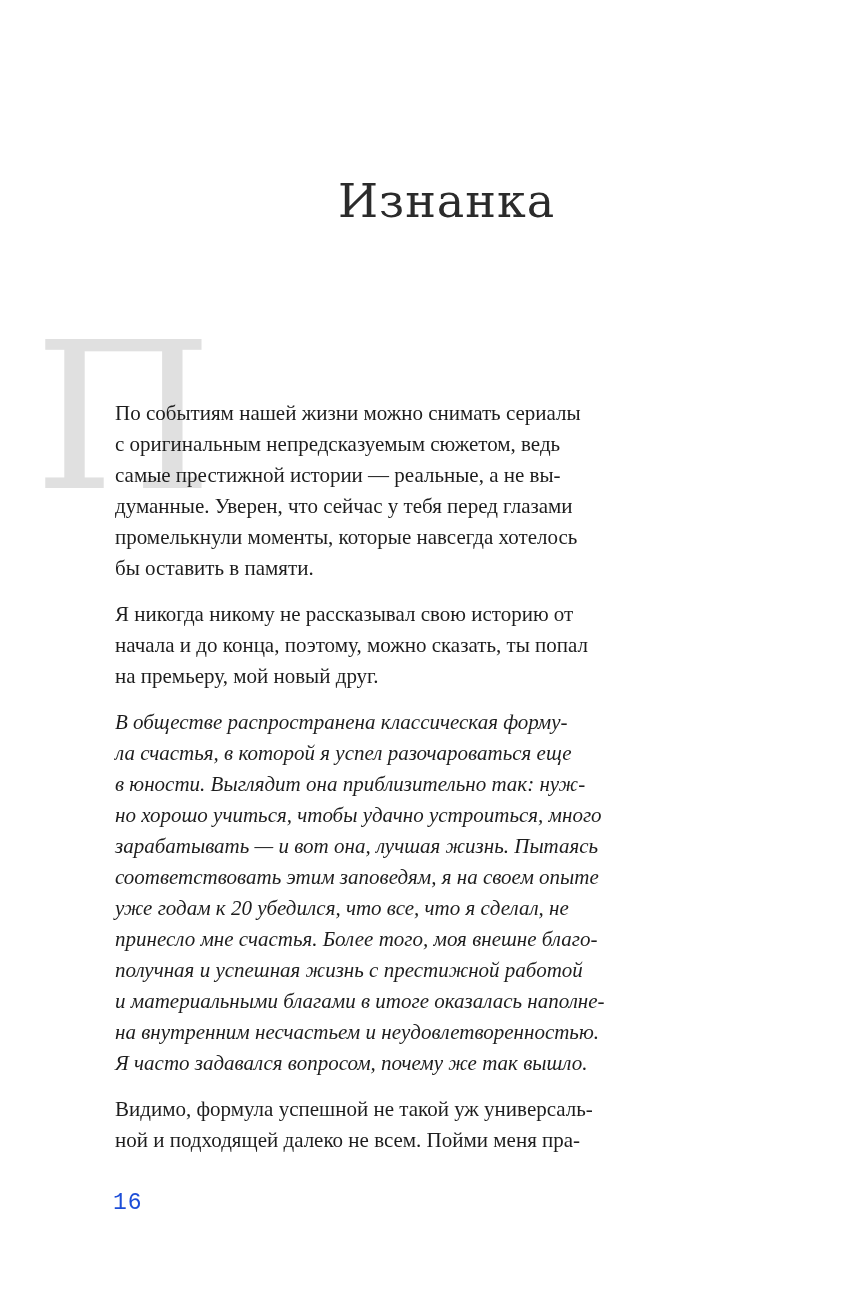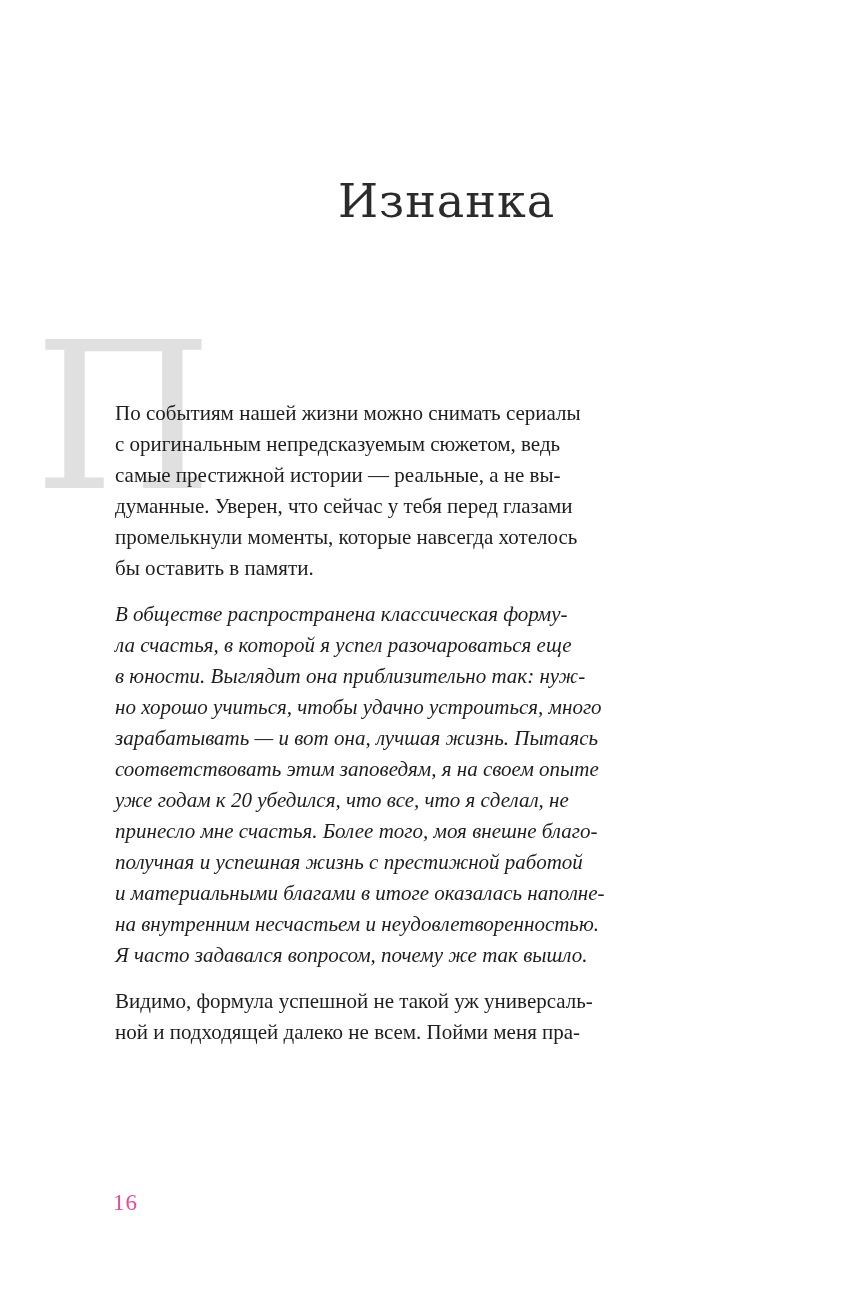--- a/index.html
+++ b/index.html
@@ -51,41 +51,45 @@
   }
   .para.italic {
     font-style: italic;
   }
   .page-number {
     position: absolute;
     left: 113px;
     top: 1190px;
     font-size: 23px;
     letter-spacing: 1px;
-    color: #ec4899;
+    color: #1d4ed8;
+    font-family: Liberation Mono, monospace;
   }
 </style>
 </head>
 <body>
 
 <div class="page">
 
   <div class="title">
     <div>Изнанка</div>
   </div>
 
   <div class="dropcap">П</div>
 
   <div class="body-text">
     <p class="para">По событиям нашей жизни можно снимать сериалы
 с оригинальным непредсказуемым сюжетом, ведь
 самые престижной истории — реальные, а не вы-
 думанные. Уверен, что сейчас у тебя перед глазами
 промелькнули моменты, которые навсегда хотелось
 бы оставить в памяти.</p>
+    <p class="para">Я никогда никому не рассказывал свою историю от
+начала и до конца, поэтому, можно сказать, ты попал
+на премьеру, мой новый друг.</p>
     <p class="para italic">В обществе распространена классическая форму-
 ла счастья, в которой я успел разочароваться еще
 в юности. Выглядит она приблизительно так: нуж-
 но хорошо учиться, чтобы удачно устроиться, много
 зарабатывать — и вот она, лучшая жизнь. Пытаясь
 соответствовать этим заповедям, я на своем опыте
 уже годам к 20 убедился, что все, что я сделал, не
 принесло мне счастья. Более того, моя внешне благо-
 получная и успешная жизнь с престижной работой
 и материальными благами в итоге оказалась наполне-

